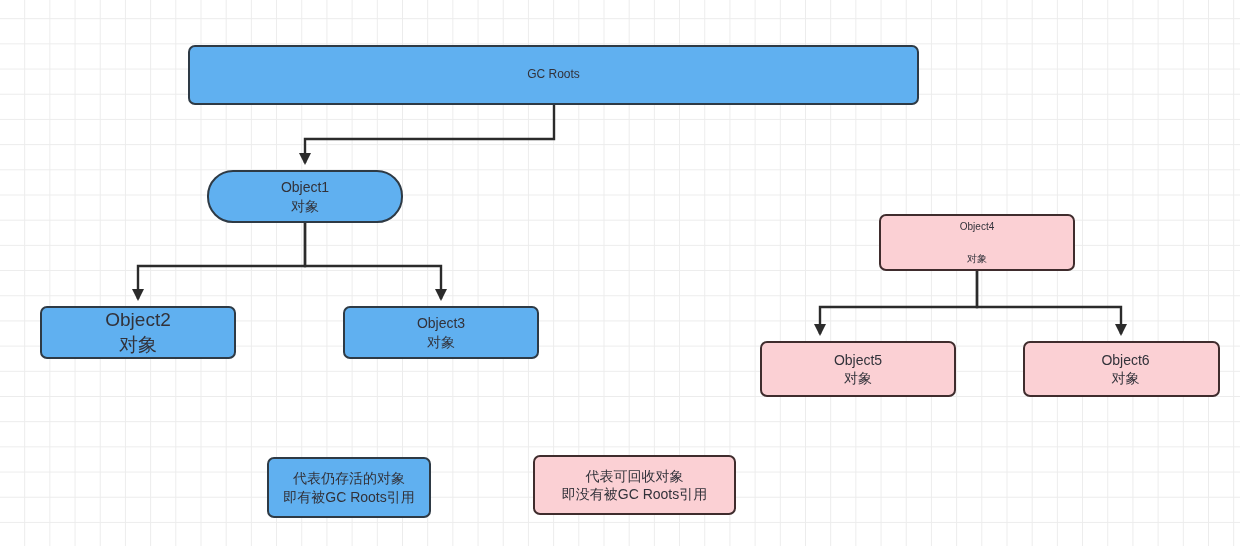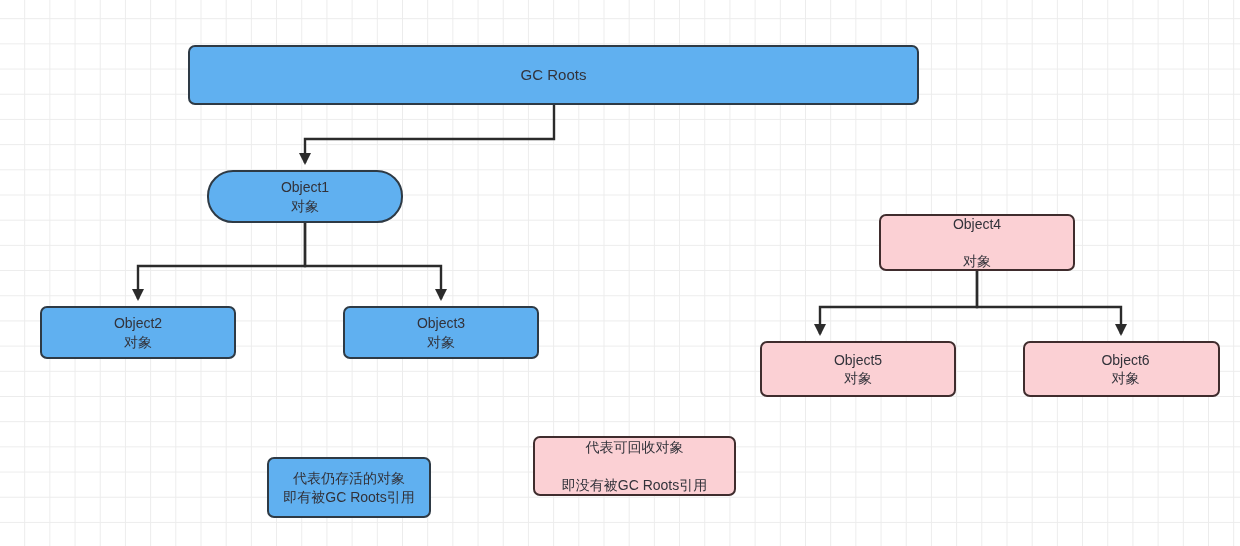--- a/index.html
+++ b/index.html
@@ -48,30 +48,30 @@
   }
   .node-blue {
     background: #60b0f0;
     border: 2.5px solid #2e3a45;
   }
   .node-pink {
     background: #fbd0d4;
     border: 2.5px solid #3f2c2d;
   }
   
-  #node-gcroots { left: 188px; top: 45px;  width: 731px; height: 60px;  font-size: 15px; }
+  #node-gcroots { left: 188px; top: 45px;  width: 731px; height: 60px;  font-size: 12px; }
   #node-object1 { left: 207px; top: 170px; width: 196px; height: 53px;  font-size: 14px; border-radius: 26px; }
-  #node-object2 { left: 40px;  top: 306px; width: 196px; height: 53px;  font-size: 14px; }
+  #node-object2 { left: 40px;  top: 306px; width: 196px; height: 53px;  font-size: 19px; }
   #node-object3 { left: 343px; top: 306px; width: 196px; height: 53px;  font-size: 14px; text-align: center; }
-  #node-object4 { left: 879px; top: 214px; width: 196px; height: 57px;  font-size: 14px; gap: 19px; }
+  #node-object4 { left: 879px; top: 214px; width: 196px; height: 57px;  font-size: 10px; gap: 19px; }
   #node-object5 { left: 760px; top: 341px; width: 196px; height: 56px;  font-size: 14px; }
   #node-object6 { left: 1023px;top: 341px; width: 197px; height: 56px;  font-size: 14px; padding-left: 8px; }
 
   #legend-alive { left: 267px; top: 457px; width: 164px; height: 61px; font-size: 14px; }
-  #legend-garbage { left: 533px; top: 436px; width: 203px; height: 60px; font-size: 14px; justify-content: space-between; }
+  #legend-garbage { left: 533px; top: 455px; width: 203px; height: 60px; font-size: 14px; }
 </style>
 </head>
 <body>
 
 <div id="canvas">
 
   <svg id="edges" viewBox="0 0 1240 546" width="1240" height="546" xmlns="http://www.w3.org/2000/svg">
     <defs>
       <marker id="arrow" viewBox="0 0 10 10" refX="8.4" refY="5" markerWidth="5.2" markerHeight="5.2" orient="auto-start-reverse">
         <path d="M 0 0 L 10 5 L 0 10 z" fill="#2b2b2b"></path>

